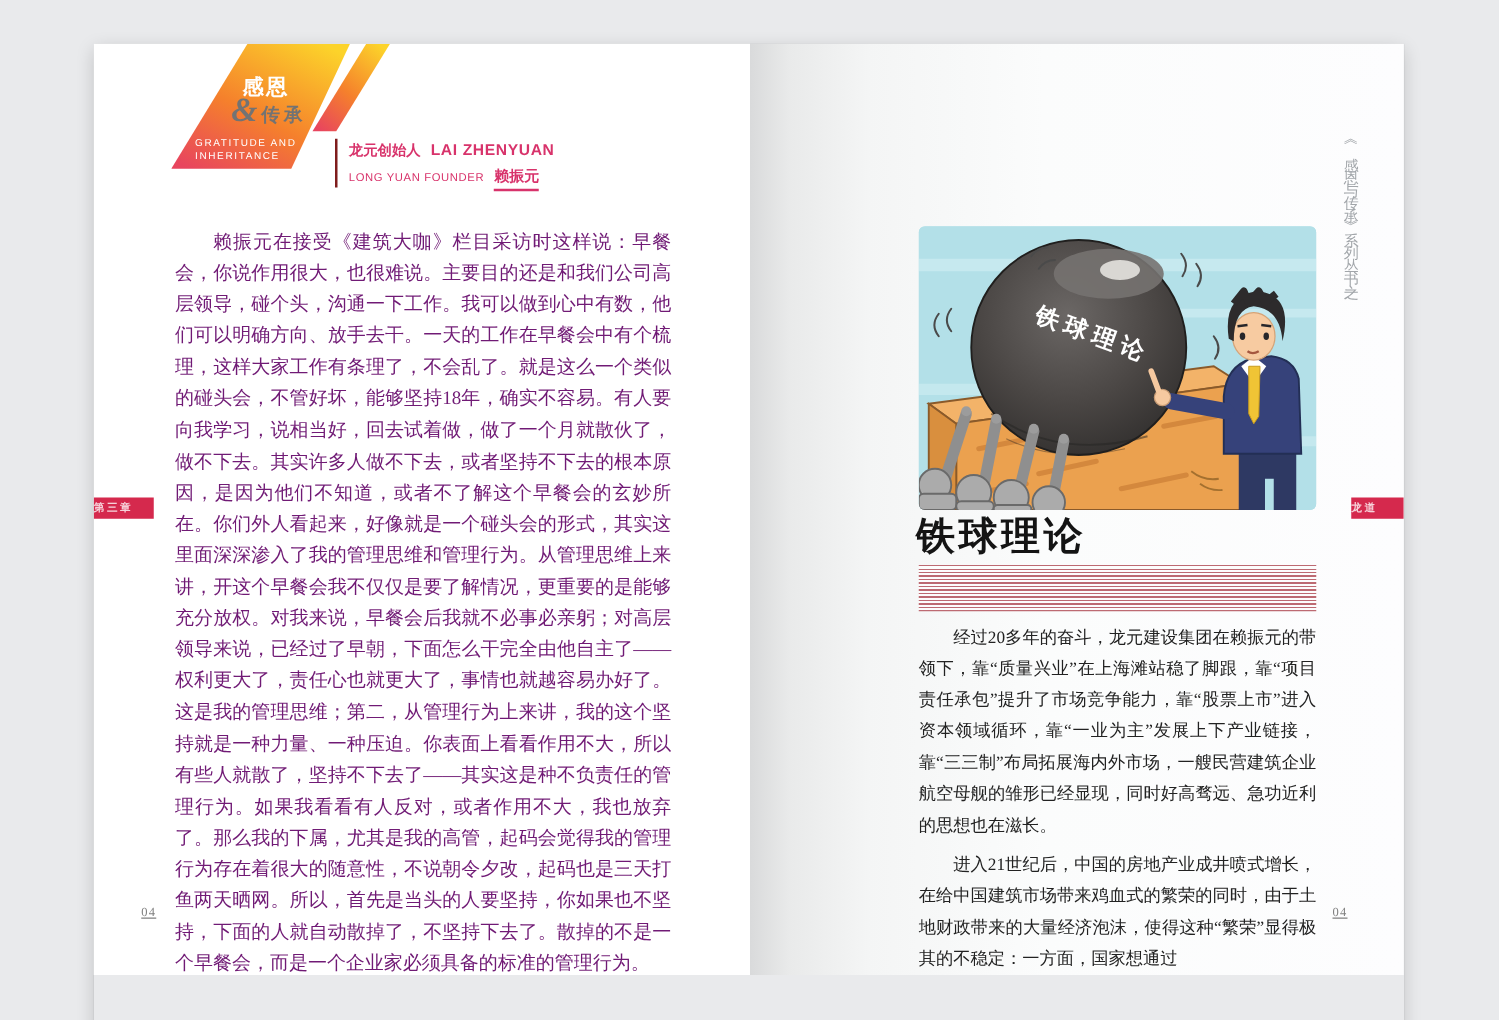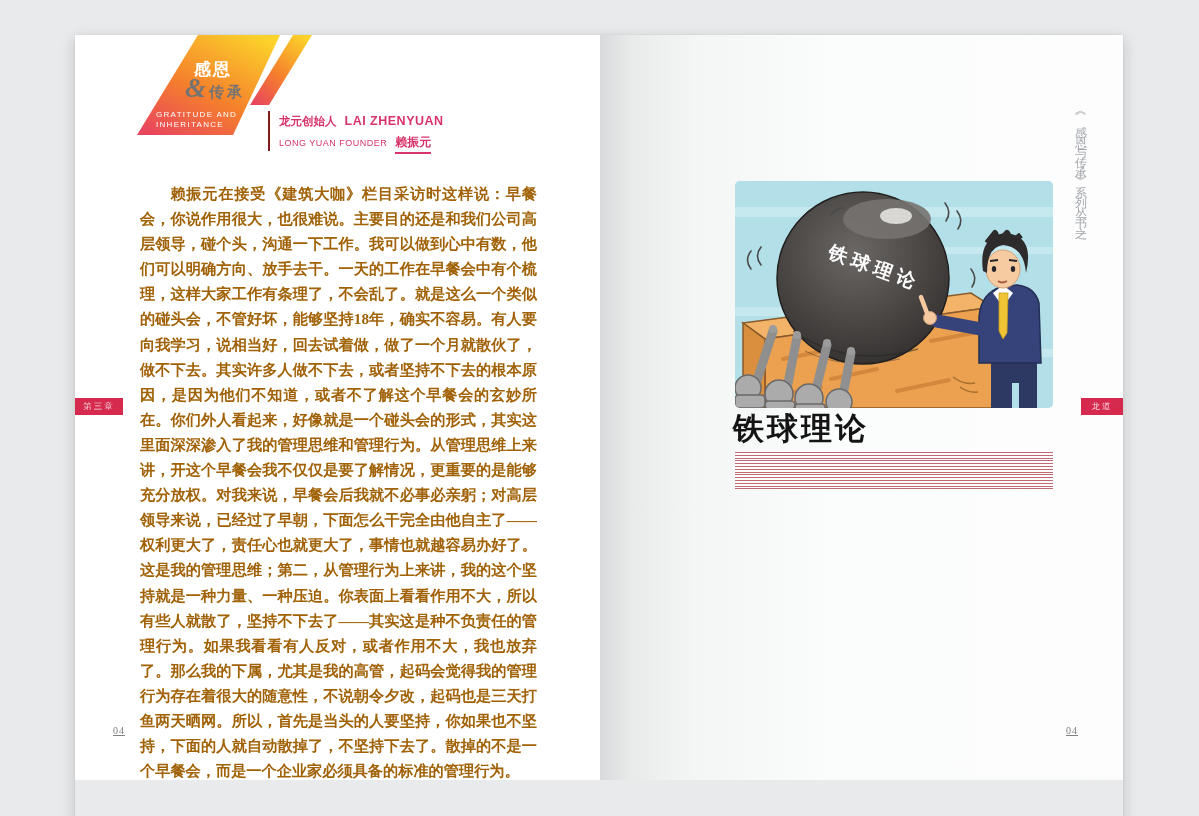--- a/index.html
+++ b/index.html
@@ -40,29 +40,29 @@
   .byline-row1{font-weight:bold;}
   .byl-cn1{font-size:11.5px;margin-right:8px;}
   .byl-en1{font-size:12.5px;letter-spacing:.5px;}
   .byline-row2{margin-top:3px;}
   .byl-en2{font-size:9px;letter-spacing:.5px;margin-right:8px;}
   .byl-cn2{font-size:12px;font-weight:bold;border-bottom:2px solid #d8336b;padding-bottom:3px;}
 
   
   .body-text{
     position:absolute;left:65px;top:146px;width:397px;
-    font-size:15.2px;line-height:25.1px;color:#a16207;
-    text-align:justify;text-indent:2em;font-weight:bold;
+    font-size:15.2px;line-height:25.1px;color:#701a75;
+    text-align:justify;text-indent:2em;
   }
 
   
   .tab{
     position:absolute;height:17px;line-height:17px;background:#d5294d;
     color:rgba(255,255,255,.78);font-size:8.5px;letter-spacing:2px;
-    text-align:center;font-family:"Liberation Sans","DejaVu Sans",sans-serif;
+    text-align:left;font-family:"Liberation Sans","DejaVu Sans",sans-serif;font-weight:bold;
   }
   .tab-left{left:0;top:363px;width:48px;}
   .tab-right{left:481px;top:363px;width:42px;}
   .pagenum{position:absolute;font-size:10px;color:#808080;letter-spacing:1px;text-decoration:underline;}
   .pn-left{left:38px;top:690px;}
   .pn-right{left:466px;top:690px;}
 
   
   .illus{
     position:absolute;left:135px;top:146px;width:318px;height:227px;
@@ -217,18 +217,22 @@
           <path d="M90,24 q5,-7 13,-7"></path>
           <path d="M96,34 q5,-7 13,-7"></path>
         </g>
       </svg>
     </div>
 
     <h1 class="rtitle">铁球理论</h1>
 
     <div class="stripes"></div>
 
+    <div class="rtext">
+      <p>经过20多年的奋斗，龙元建设集团在赖振元的带领下，靠“质量兴业”在上海滩站稳了脚跟，靠“项目责任承包”提升了市场竞争能力，靠“股票上市”进入资本领域循环，靠“一业为主”发展上下产业链接，靠“三三制”布局拓展海内外市场，一艘民营建筑企业航空母舰的雏形已经显现，同时好高骛远、急功近利的思想也在滋长。</p>
+      <p>进入21世纪后，中国的房地产业成井喷式增长，在给中国建筑市场带来鸡血式的繁荣的同时，由于土地财政带来的大量经济泡沫，使得这种“繁荣”显得极其的不稳定：一方面，国家想通过</p>
+    </div>
 
     <div class="side-vert">《感恩与传承》系列丛书之一</div>
     <div class="tab tab-right">龙道</div>
     <div class="pagenum pn-right">04</div>
   </div>
 </div>
 
 </body></html>

